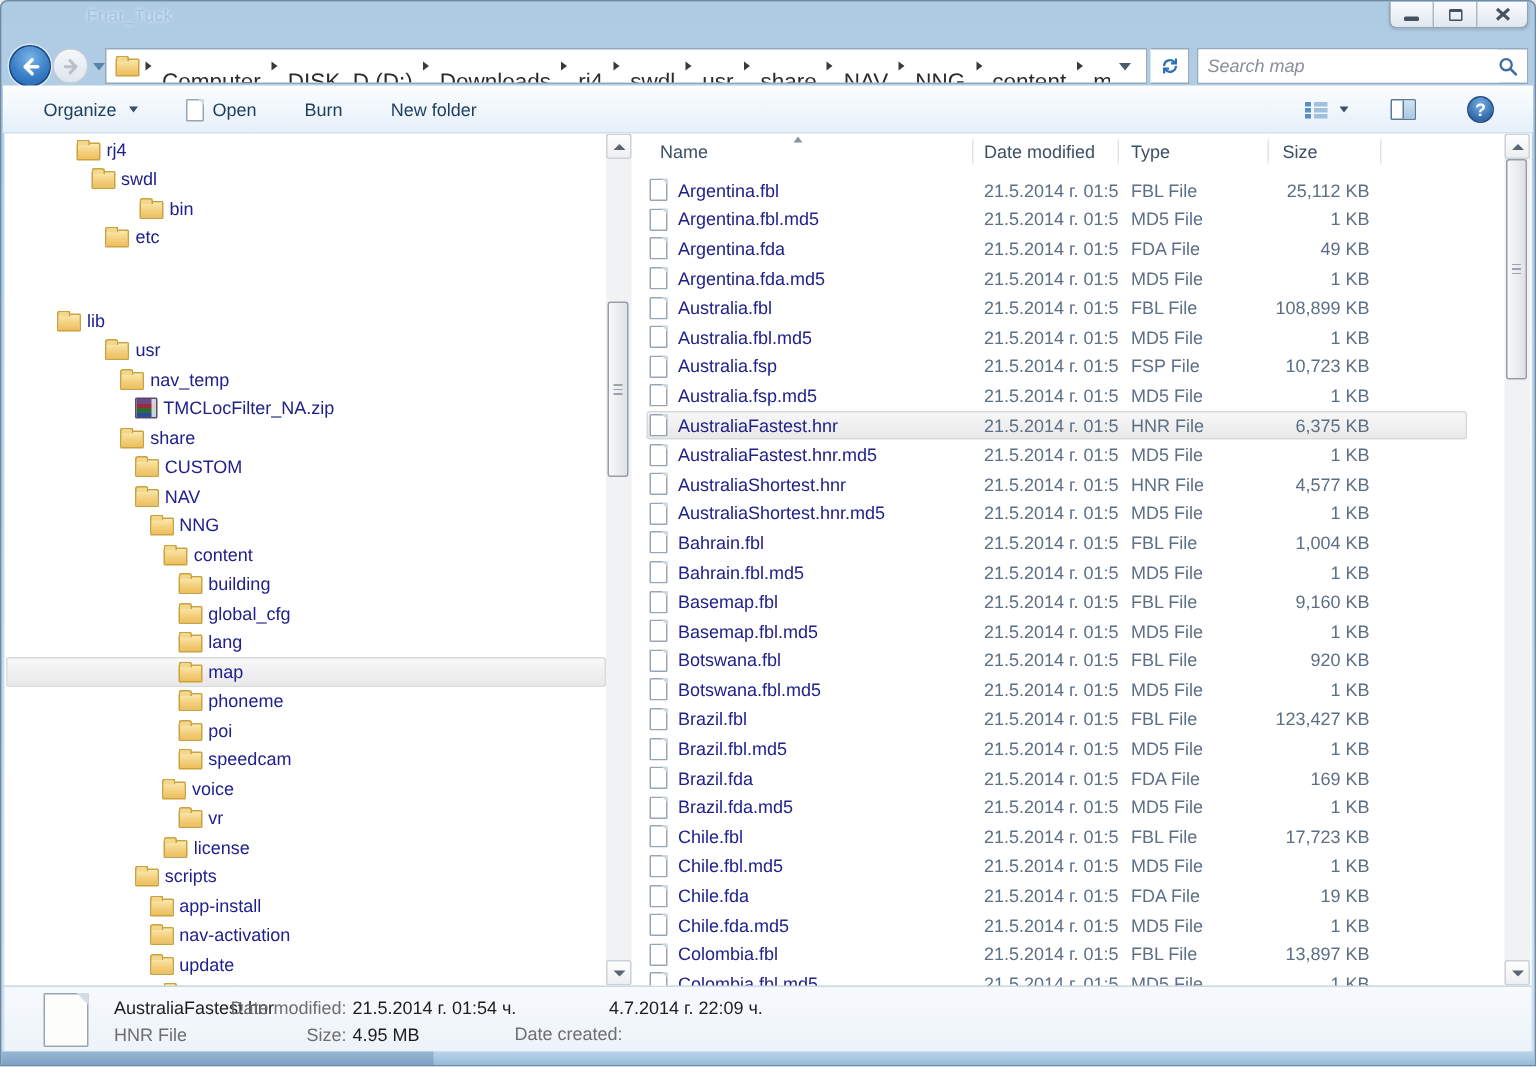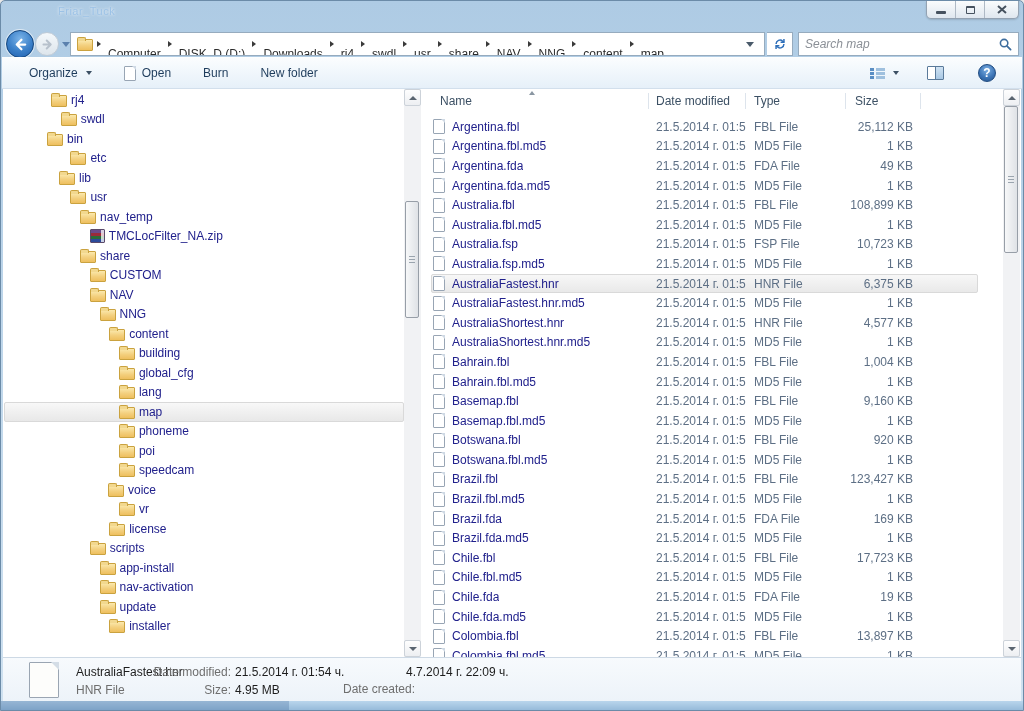--- a/index.html
+++ b/index.html
@@ -30,21 +30,21 @@
     display:flex; align-items:center; justify-content:center;}
   .nav-fwd{ position:absolute; left:34px; top:1px; width:24px; height:24px; border-radius:50%;
     background:linear-gradient(#f4f8fb,#dde5ec); border:1px solid #c0cbd6;
     display:flex; align-items:center; justify-content:center;}
   .nav-chevron{ position:absolute; left:61px; top:11px; width:0; height:0;
     border-left:4px solid transparent; border-right:4px solid transparent; border-top:5px solid #5b81ad;}
   .addressbar{ position:absolute; left:69px; top:1px; width:695px; height:24px; background:#fff;
     border:1px solid #96abbe; display:flex; align-items:center; padding:0 4px; }
   .addr-folder{ margin:0 2px 0 2px; }
   .crumbs{ display:flex; align-items:center; height:100%; overflow:hidden; flex:1;}
-  .crumb{ font-size:12px; color:#2b2b2b; padding:0 5px; cursor:default; white-space:nowrap;margin-top:20px;}
+  .crumb{ font-size:15px; color:#2b2b2b; padding:0 5px; cursor:default; white-space:nowrap;margin-top:20px;}
   .crumb-sep{ width:0; height:0; border-top:3.5px solid transparent; border-bottom:3.5px solid transparent;
     border-left:4px solid #3a3a3a; margin:0 2px; }
   .addr-caret{ width:0; height:0; border-left:4px solid transparent; border-right:4px solid transparent;
     border-top:5px solid #4a5a6a; margin:0 6px; }
   .refresh-btn{ position:absolute; left:766px; top:1px; width:26px; height:24px; background:#fff;
     border:1px solid #96abbe; border-left:none; display:flex; align-items:center; justify-content:center;}
   .searchbox{ position:absolute; left:797px; top:1px; width:221px; height:24px; background:#fff;
     border:1px solid #96abbe; display:flex; align-items:center; }
   .searchbox input{ border:none; outline:none; flex:1; height:100%; padding:0 6px;
     font-family:"Liberation Sans",sans-serif; font-size:12px; font-style:italic; color:#444;}
@@ -274,29 +274,29 @@
     <div class="tree-pane">
       <div class="tree-rows">
           <div class="tree-row" style="padding-left: 48px;">
             <span class="folder-icon"></span>
             <span class="tree-label">rj4</span>
           </div>
           <div class="tree-row" style="padding-left: 57.7px;">
             <span class="folder-icon"></span>
             <span class="tree-label">swdl</span>
           </div>
-          <div class="tree-row" style="padding-left: 44px;">
+          <div class="tree-row" style="padding-left: 90px;">
             <span class="folder-icon"></span>
             <span class="tree-label">bin</span>
           </div>
           <div class="tree-row" style="padding-left: 67.4px;">
             <span class="folder-icon"></span>
             <span class="tree-label">etc</span>
           </div>
-          <div class="tree-row" style="padding-left: 56px;">
+          <div class="tree-row" style="padding-left: 35px; margin-top: 36px;">
             <span class="folder-icon"></span>
             <span class="tree-label">lib</span>
           </div>
           <div class="tree-row" style="padding-left: 67.4px;">
             <span class="folder-icon"></span>
             <span class="tree-label">usr</span>
           </div>
           <div class="tree-row" style="padding-left: 77.1px;">
             <span class="folder-icon"></span>
             <span class="tree-label">nav_temp</span>

